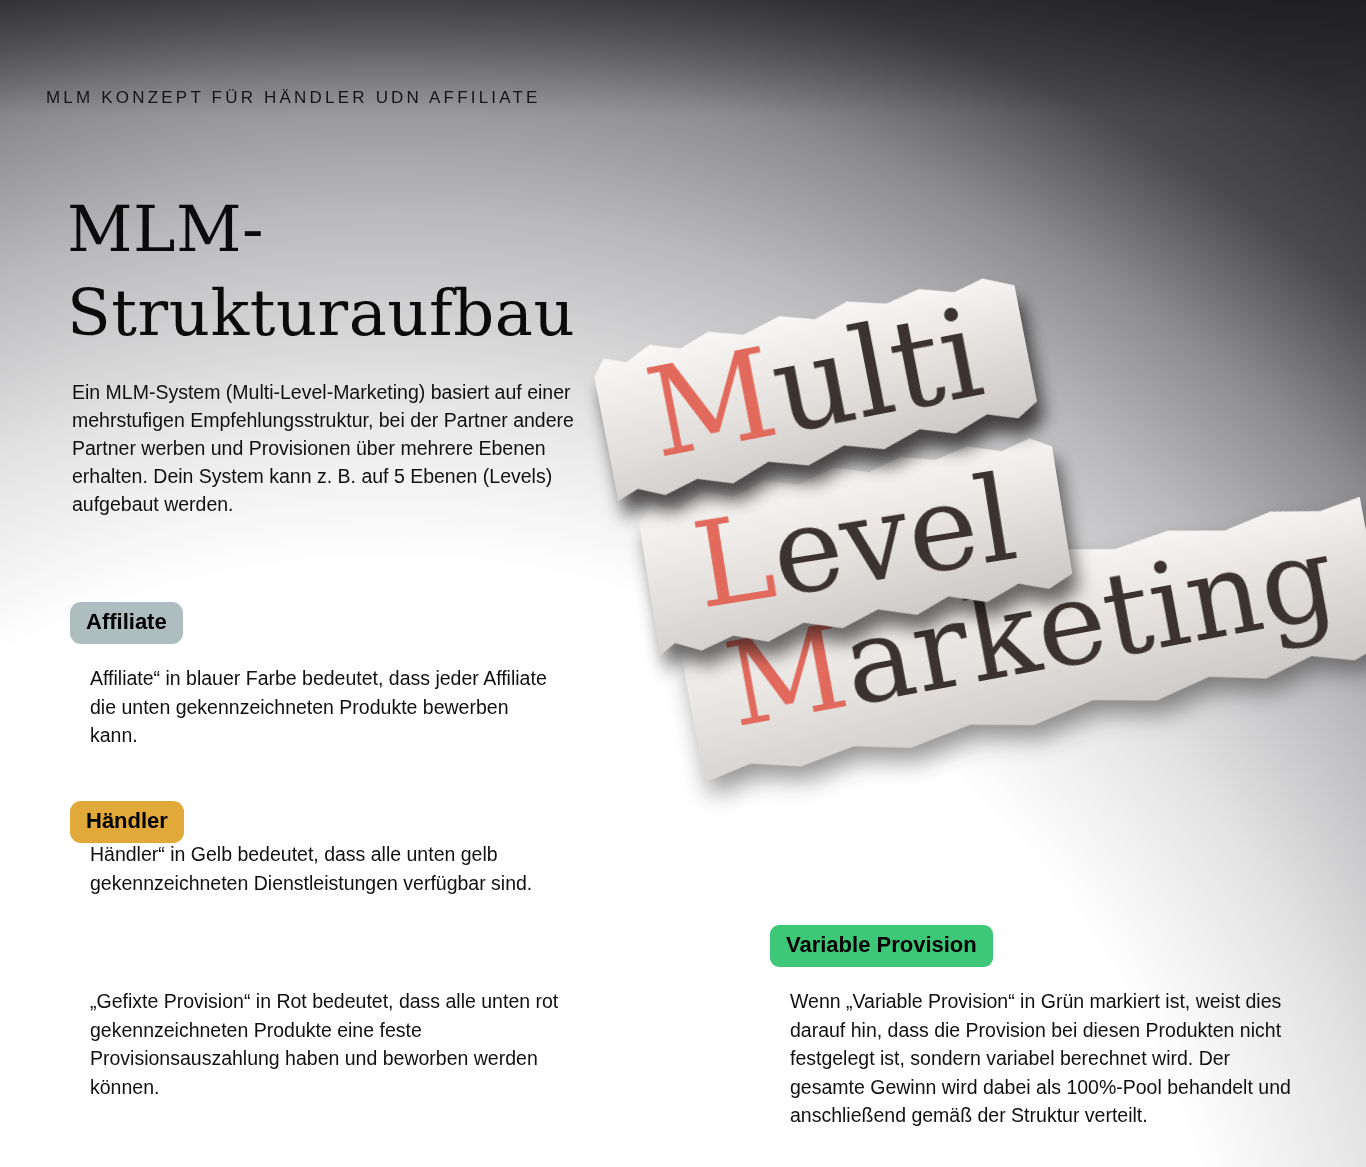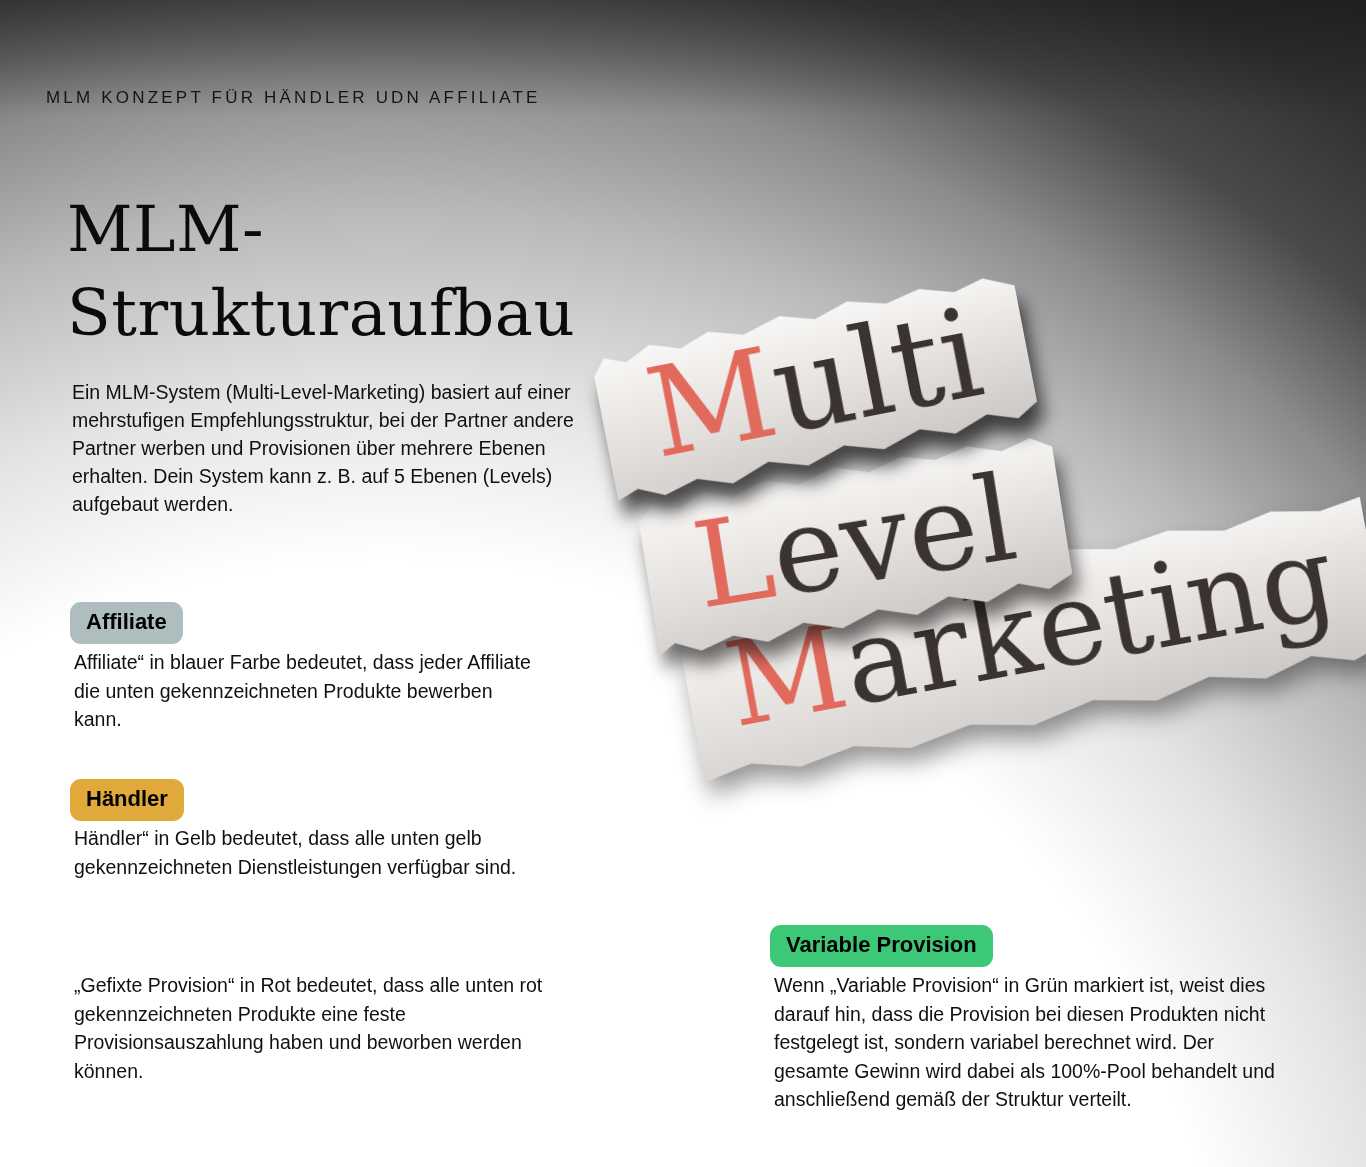--- a/index.html
+++ b/index.html
@@ -38,21 +38,21 @@
 
   .badge {
     position:absolute;
     padding:7px 16px 9px;
     border-radius:11px;
     font-size:22px; font-weight:700; color:#000000;
     white-space:nowrap;
   }
 
   .desc {
-    position:absolute; margin:0;
+    position:absolute; margin:16px;
     font-size:19.5px; line-height:28.5px; color:#101010;
   }
 
   
   .strip { position:absolute; }
   .strip .paper {
     width:100%; height:100%;
     display:flex; align-items:center; justify-content:center;
     background:
       linear-gradient(to bottom, rgba(255,255,255,0.55), rgba(0,0,0,0) 30%, rgba(0,0,0,0.07) 92%),
@@ -116,21 +116,21 @@
     <div class="strip strip-3">
       <div class="paper">
         <span class="word"><span style="color: rgb(226, 106, 92);">M</span><span>arketing</span></span>
       </div>
     </div>
   </div>
 
   <div class="badge" style="left: 70px; top: 602px; background: rgb(174, 189, 190);">Affiliate</div>
   <p class="desc" style="left:74px; top:648px; width:462px;">Affiliate“ in blauer Farbe bedeutet, dass jeder Affiliate die unten gekennzeichneten Produkte bewerben kann.</p>
 
-  <div class="badge" style="left: 70px; top: 779px; background: rgb(225, 168, 58); text-align: center;">Händler</div>
+  <div class="badge" style="left: 70px; top: 801px; background: rgb(225, 168, 58); text-align: center;">Händler</div>
   <p class="desc" style="left:74px; top:824px; width:500px;">Händler“ in Gelb bedeutet, dass alle unten gelb gekennzeichneten Dienstleistungen verfügbar sind.</p>
 
   <p class="desc" style="left:74px; top:971px; width:498px;">„Gefixte Provision“ in Rot bedeutet, dass alle unten rot gekennzeichneten Produkte eine feste Provisionsauszahlung haben und beworben werden können.</p>
 
-  <div class="badge" style="left: 770px; top: 925px; background: rgb(61, 200, 120);">Variable Provision</div>
+  <div class="badge" style="left: 770px; top: 925px; background: rgb(61, 200, 120); border-radius: 9px;">Variable Provision</div>
   <p class="desc" style="left:774px; top:971px; width:508px;">Wenn „Variable Provision“ in Grün markiert ist, weist dies darauf hin, dass die Provision bei diesen Produkten nicht festgelegt ist, sondern variabel berechnet wird. Der gesamte Gewinn wird dabei als 100%-Pool behandelt und anschließend gemäß der Struktur verteilt.</p>
 
 </div>
 
 </body></html>

